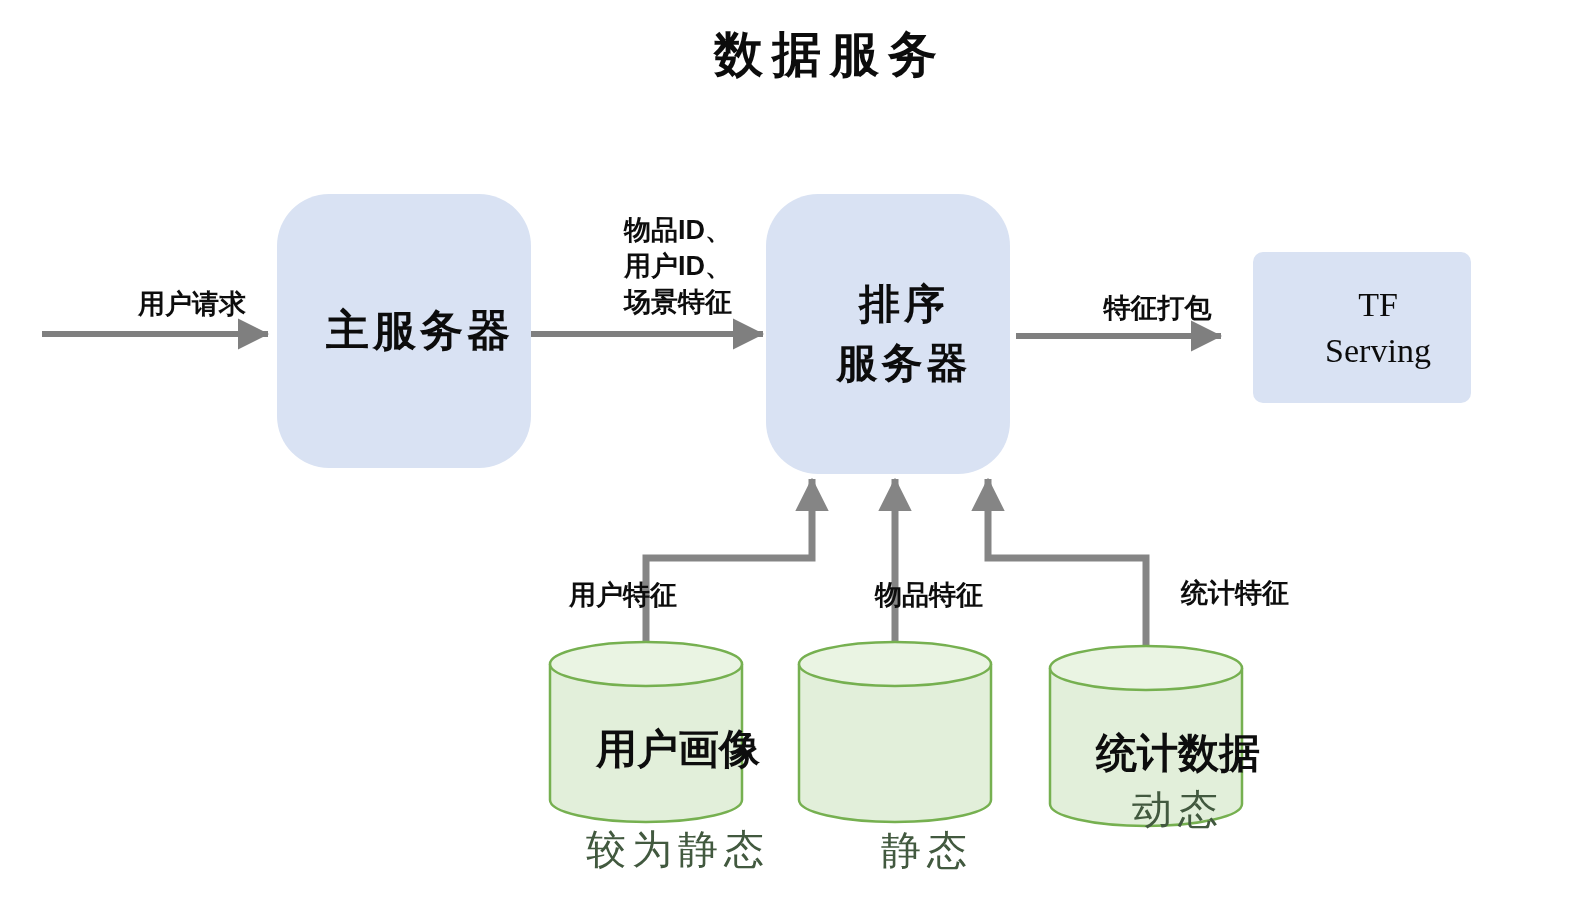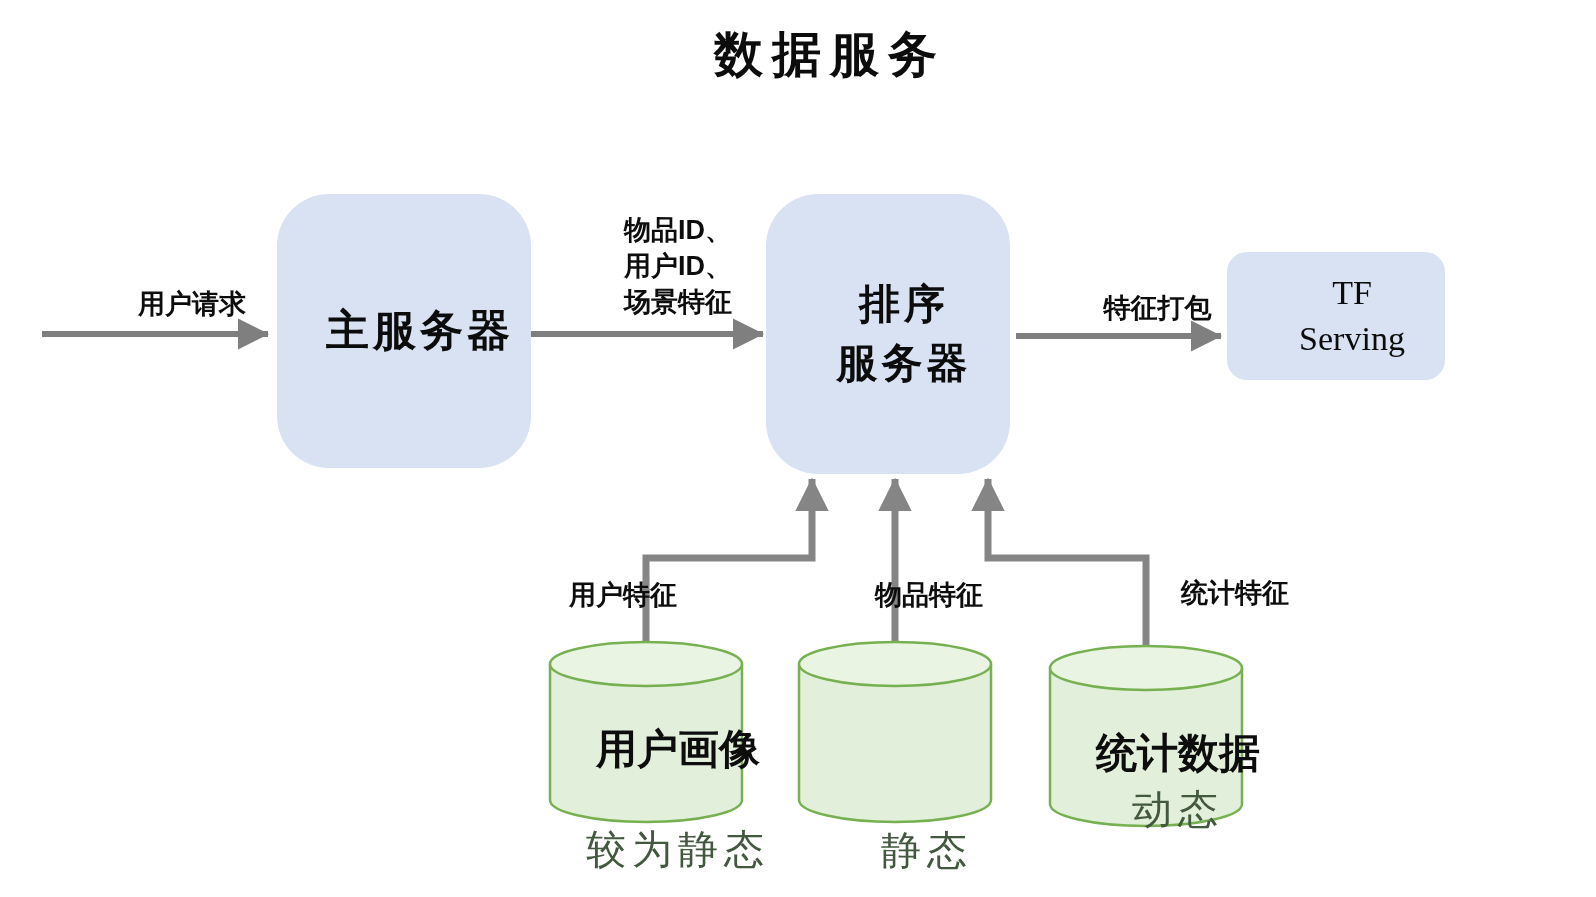--- a/index.html
+++ b/index.html
@@ -13,21 +13,21 @@
     left:0;top:22px;width:1596px;text-align:center;
     font-size:49px;font-weight:800;letter-spacing:9px;color:#0c0c0c;
   }
   .node{
     background:#d9e2f3;border-radius:52px;
     display:flex;align-items:center;justify-content:center;text-align:center;
     white-space:pre-line;color:#0c0c0c;
   }
   .node.main{left:277px;top:194px;width:222px;height:274px;font-size:43px;font-weight:700;letter-spacing:4px;}
   .node.rank{left:766px;top:194px;width:212px;height:280px;font-size:41px;font-weight:700;line-height:1.45;letter-spacing:4px;}
-  .node.tf{left:1227px;top:252px;width:186px;height:128px;border-radius:20px;
+  .node.tf{left:1253px;top:252px;width:186px;height:151px;border-radius:10px;
            font-family:"Liberation Serif",serif;font-size:34px;font-weight:500;line-height:1.35;}
   .edge-label{
     font-size:27px;font-weight:600;color:#0d0d0d;text-align:center;white-space:pre-line;
   }
   .el-user-request{left:55px;top:286px;width:210px;}
   .el-ids{left:592px;top:213px;width:220px;text-align:left;line-height:1.33;}
   .el-packing{left:1023px;top:290px;width:205px;}
   .el-user-feat{left:491px;top:577px;width:200px;}
   .el-item-feat{left:797px;top:577px;width:200px;}
   .el-stat-feat{left:1103px;top:575px;width:200px;}

